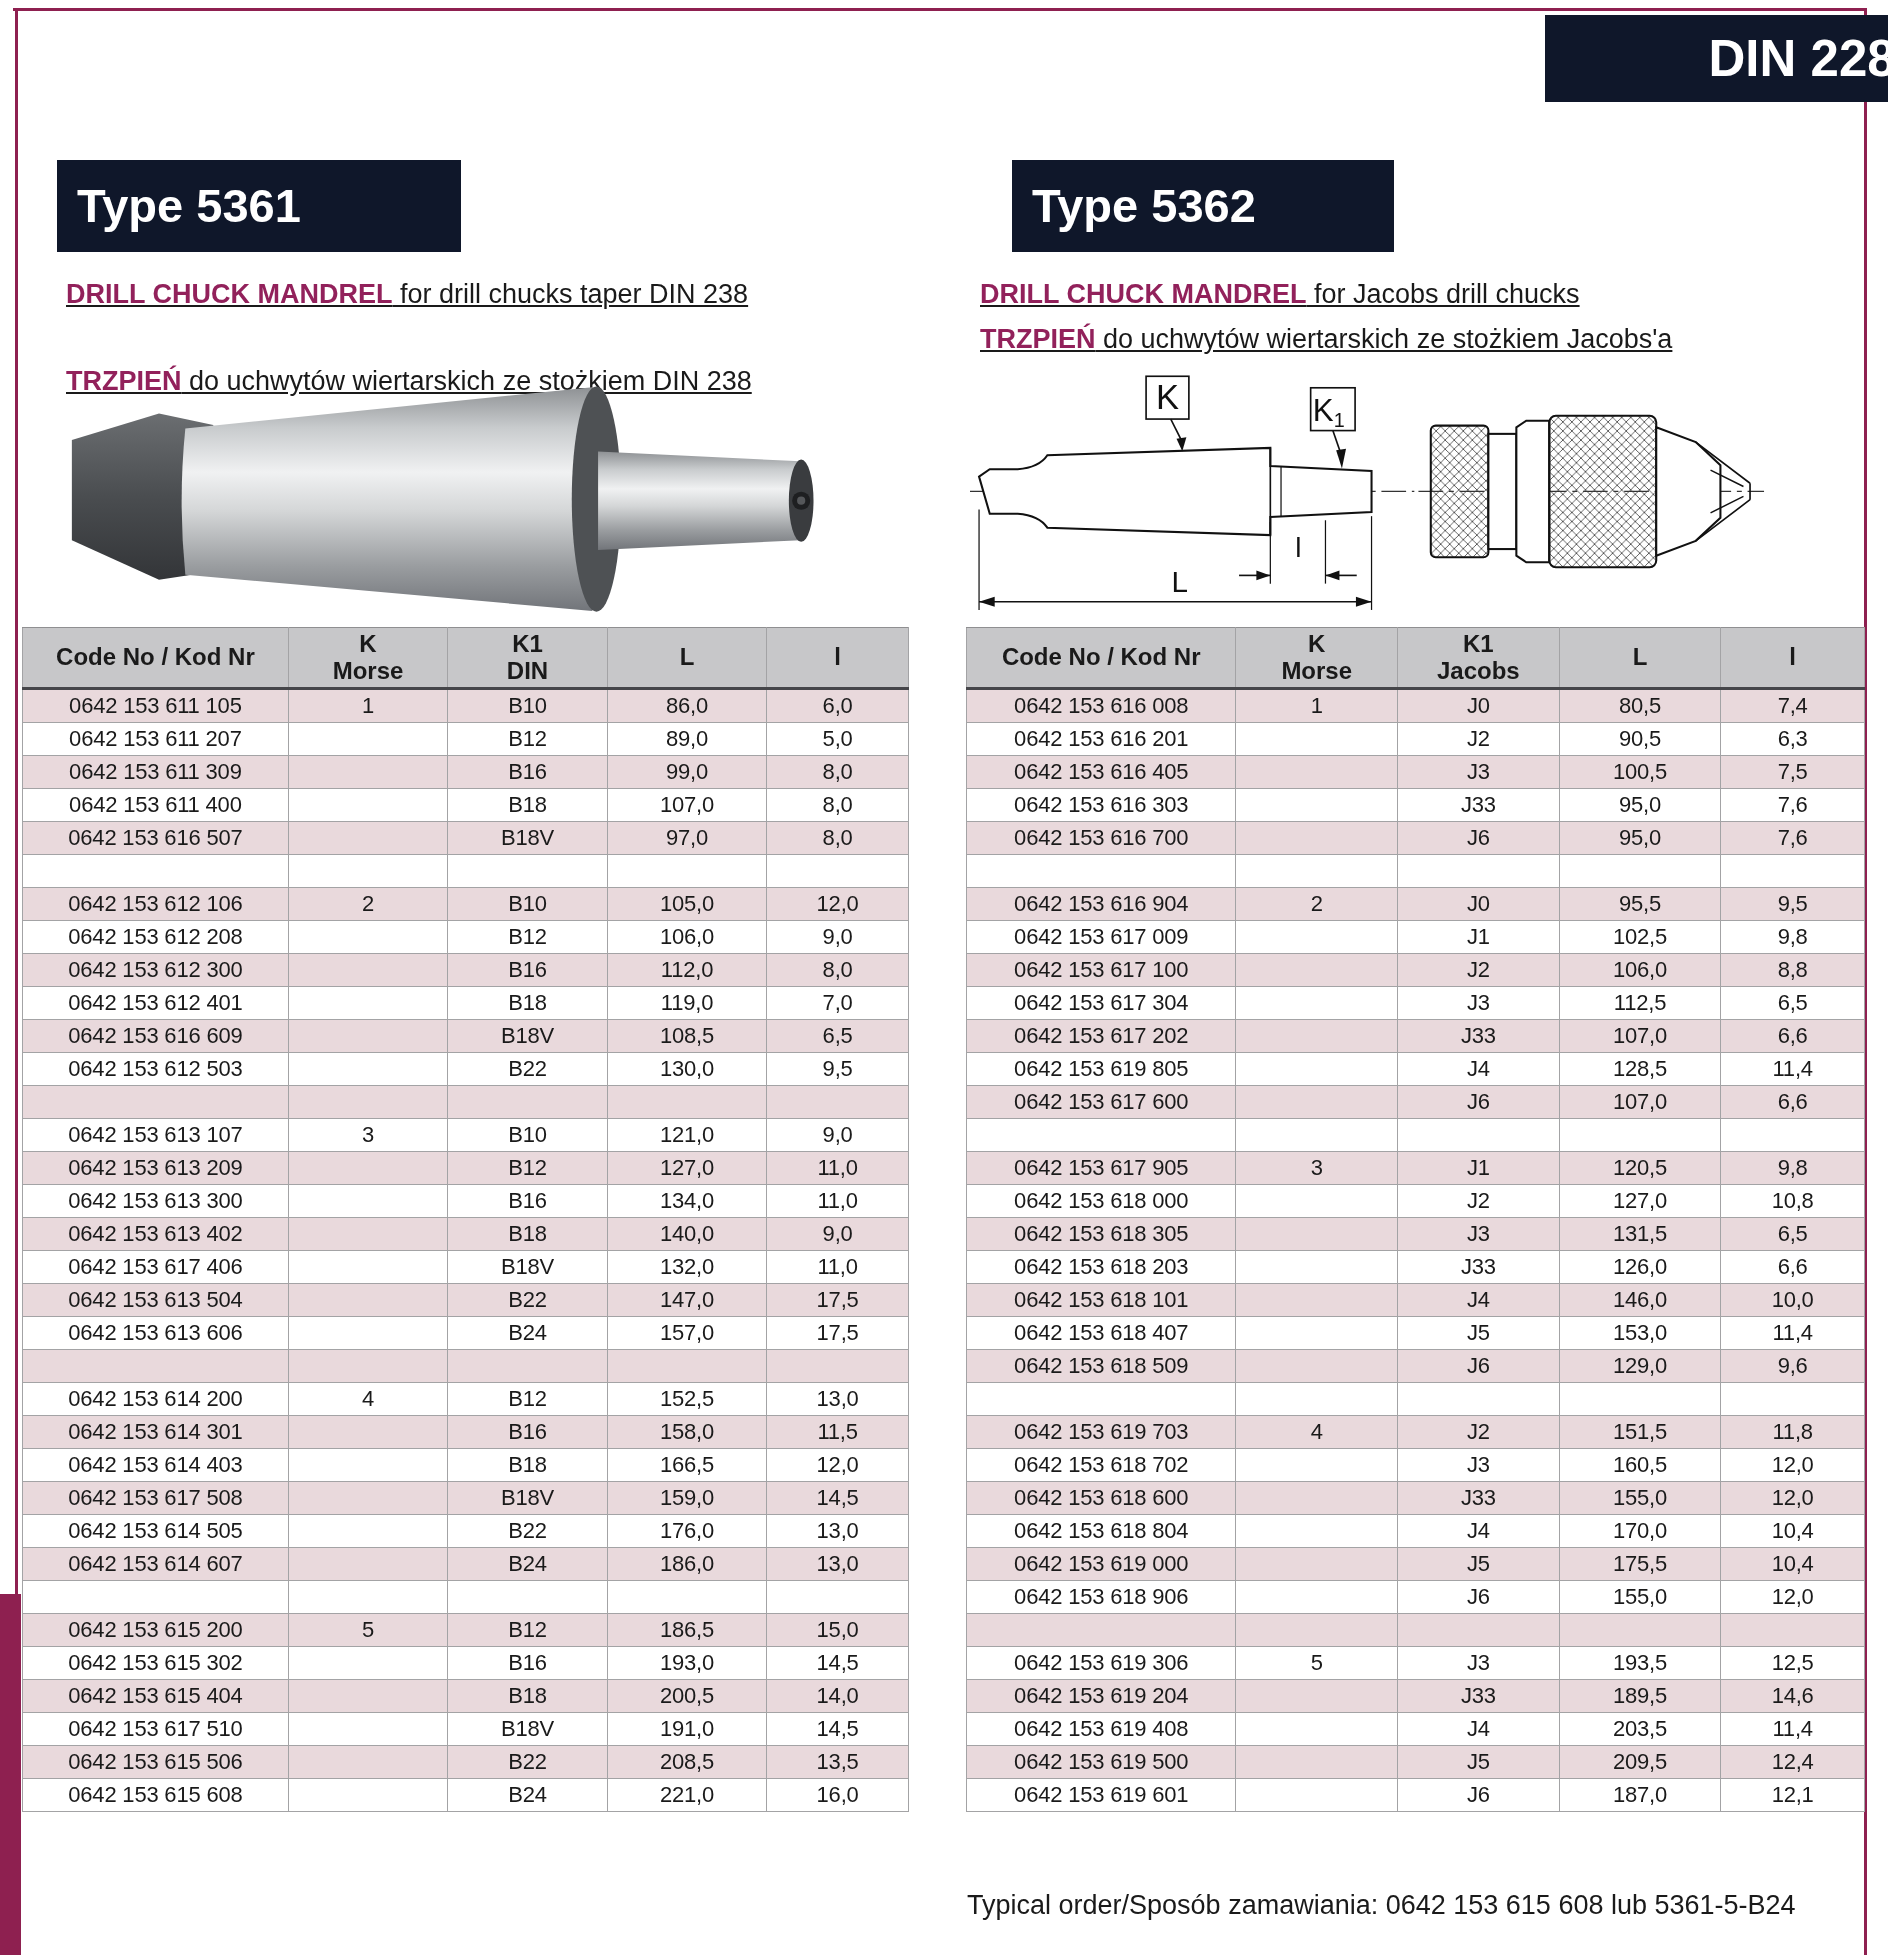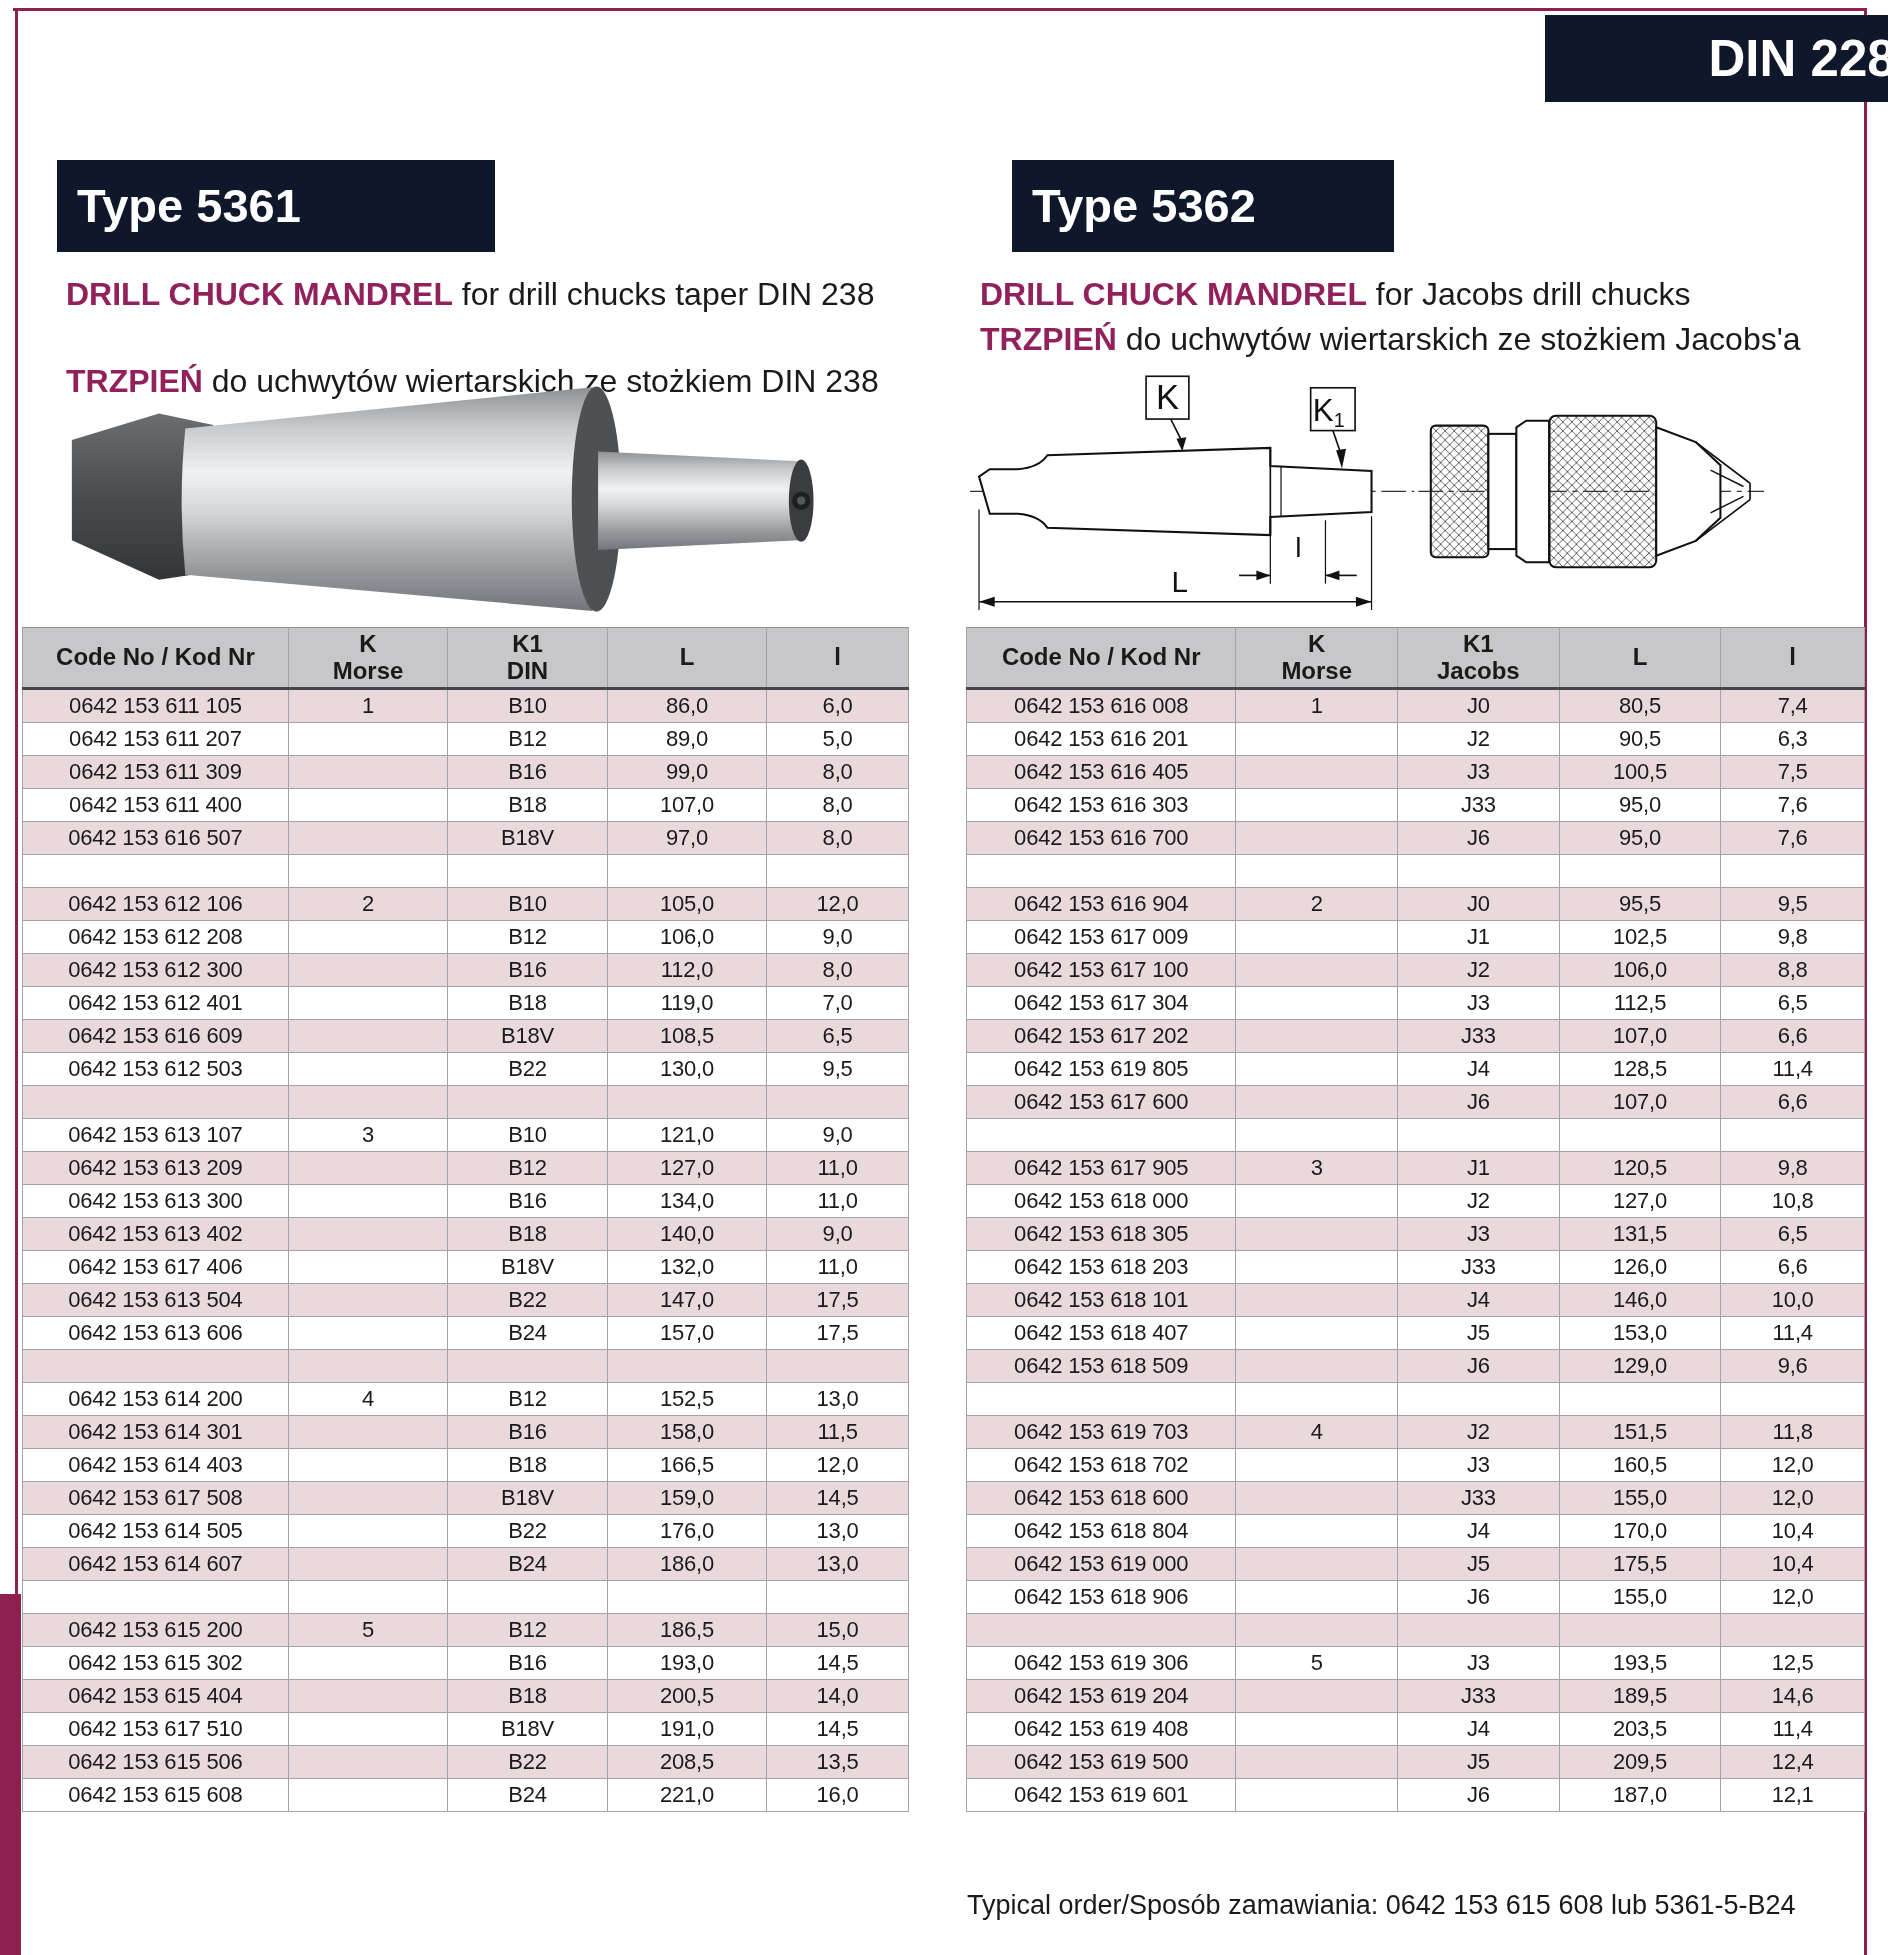--- a/index.html
+++ b/index.html
@@ -3,23 +3,23 @@
 <meta charset="utf-8">
 <style>
   html,body{margin:0;padding:0;background:#fff;}
   .page{position:relative;width:1888px;height:1956px;background:#ffffff;overflow:hidden;
         font-family:"Liberation Sans", sans-serif;color:#1a1a1a;}
   .accent-line{position:absolute;background:#8e2050;}
   .badge{position:absolute;background:#0f172a;color:#ffffff;font-weight:bold;margin-left:32px;}
   .din-badge{left:1513px;top:15px;width:372px;height:87px;font-size:51px;line-height:87px;
              text-align:right;padding-right:21.4px;box-sizing:border-box;}
   .type-badge{top:160px;height:92px;font-size:47px;line-height:92px;padding-left:20px;box-sizing:border-box;}
-  .type-badge.left{left:25px;width:438px;}
+  .type-badge.left{left:25px;width:404px;}
   .type-badge.right{left:980px;width:382px;}
-  .desc{position:absolute;font-size:32px;line-height:36px;white-space:nowrap;}
+  .desc{position:absolute;font-size:27px;line-height:36px;white-space:nowrap;text-decoration:underline;}
   .desc b{color:#92215b;}
   .accent-bar{position:absolute;left:0;top:1594px;width:21.4px;height:362px;background:#8e2050;}
   table.spec{position:absolute;border-collapse:collapse;table-layout:fixed;top:627px;}
   table.spec.left{left:22px;width:887px;}
   table.spec.right{left:966px;width:899px;}
   table.spec th{height:59px;background:#c7c7c9;font-size:24px;font-weight:bold;text-align:center;
       vertical-align:middle;border:1.6px solid #a3a3a5;border-top:1.6px solid #8f8f91;border-bottom:3.3px solid #46464a;
       padding:0;line-height:1.12;}
   table.spec td{height:32px;font-size:22px;text-align:center;vertical-align:middle;
       border:1.6px solid #a3a3a5;padding:0;letter-spacing:-0.2px;}

